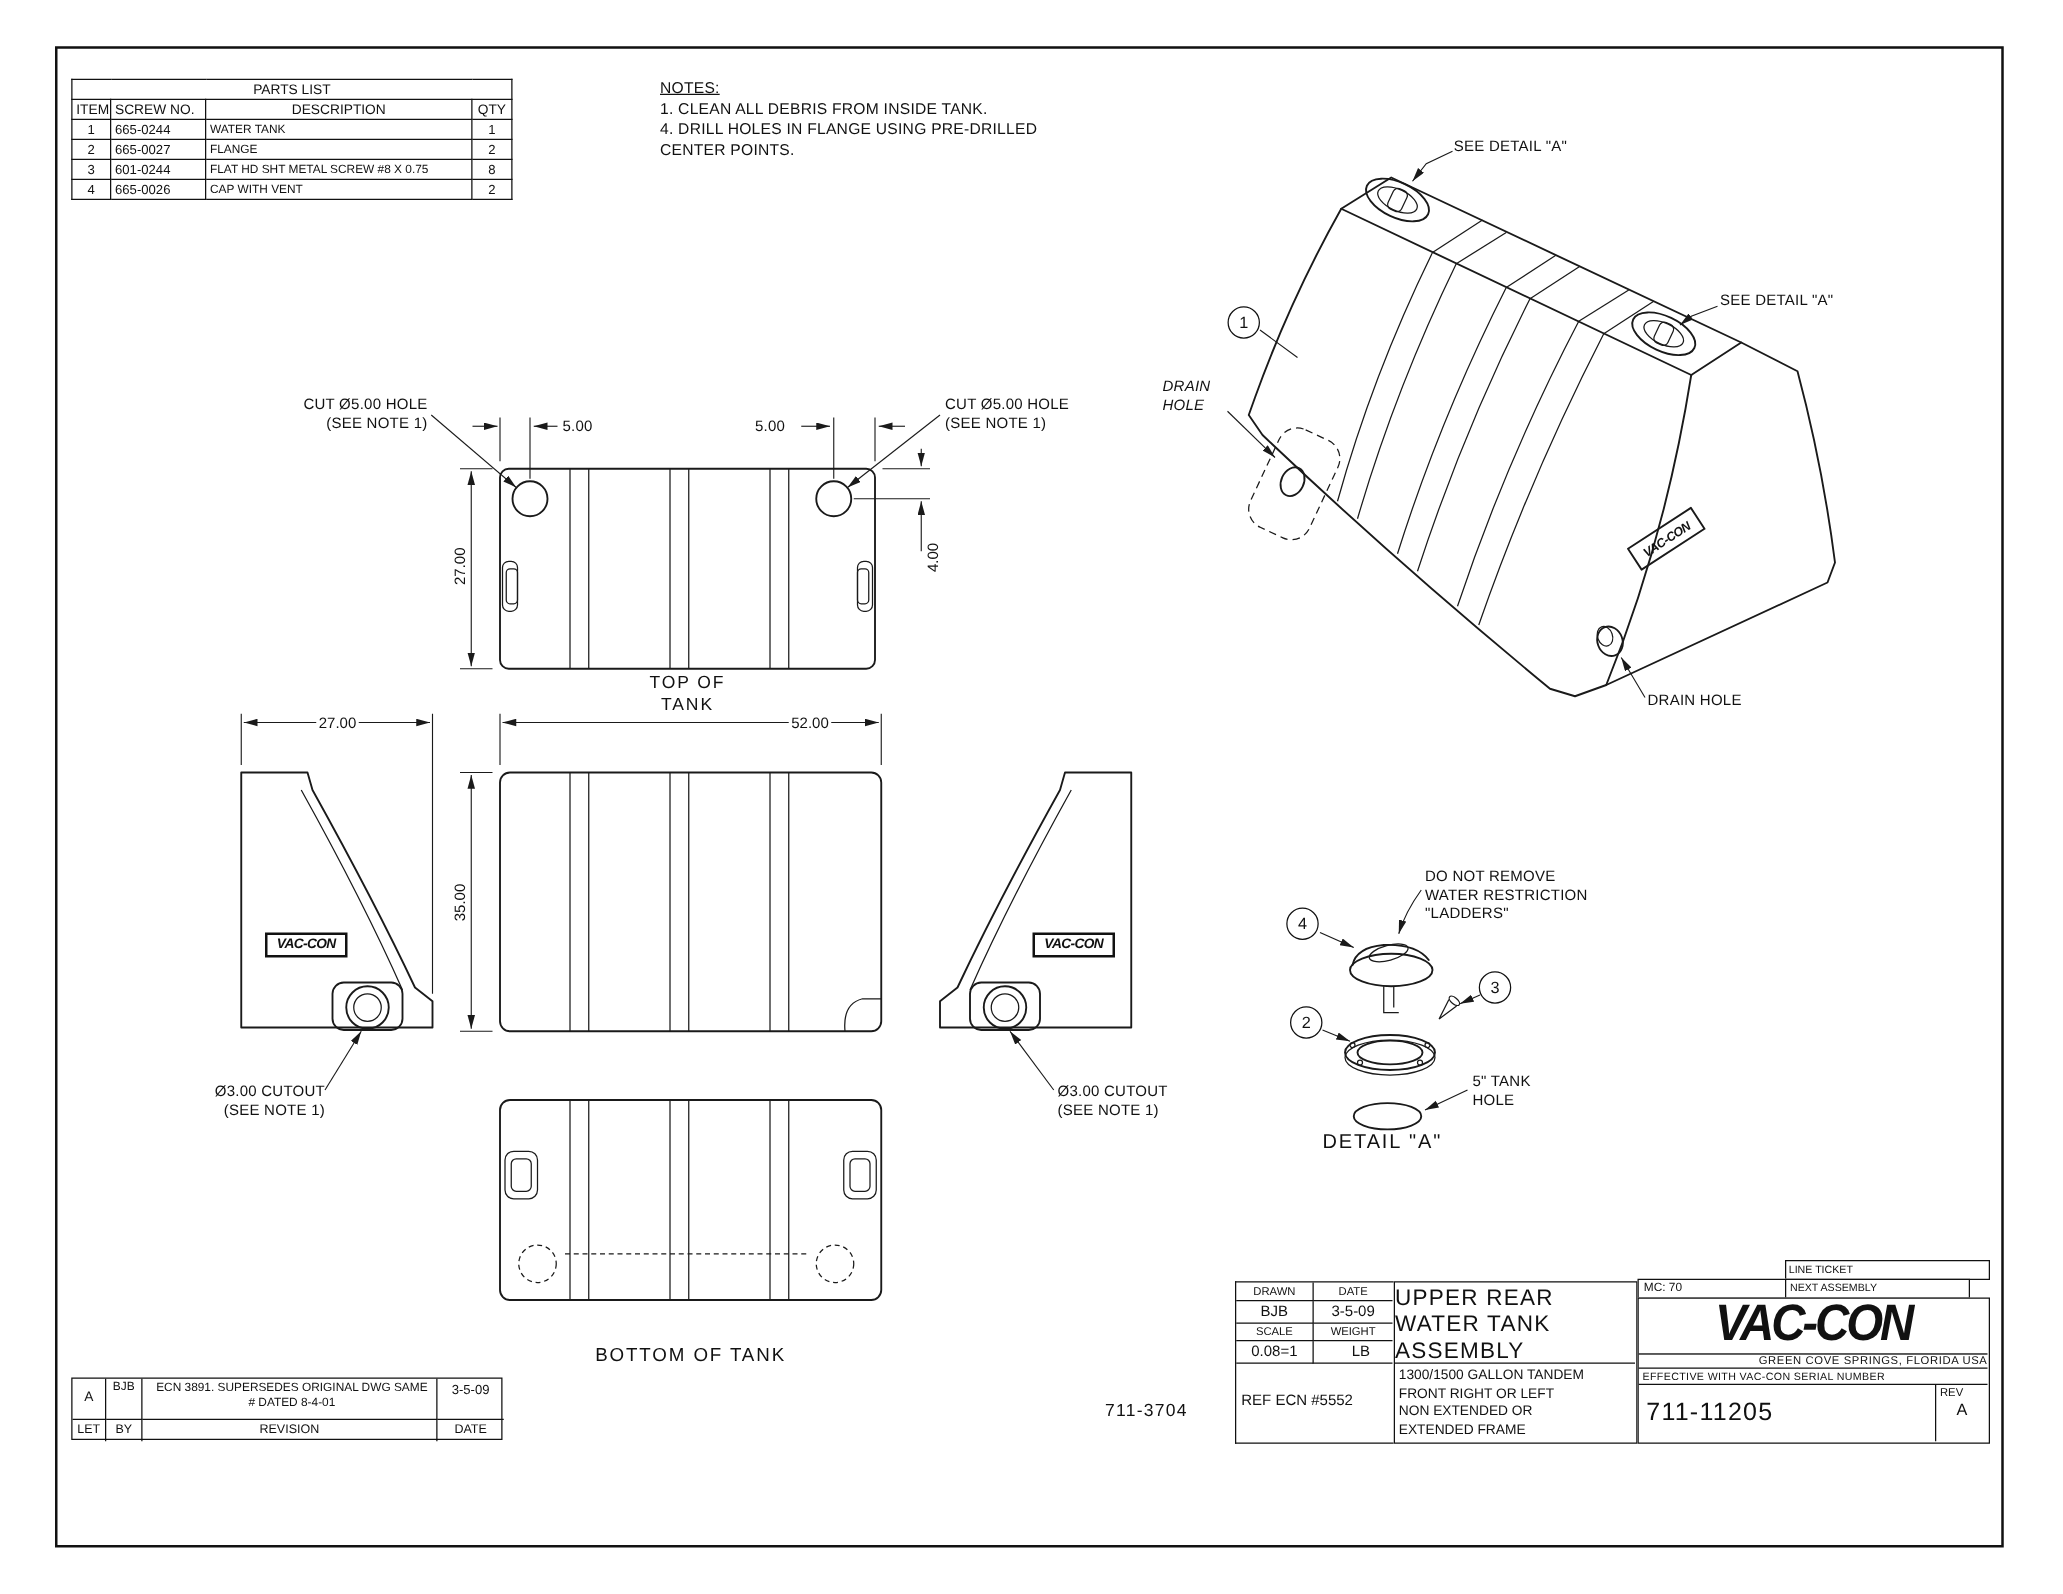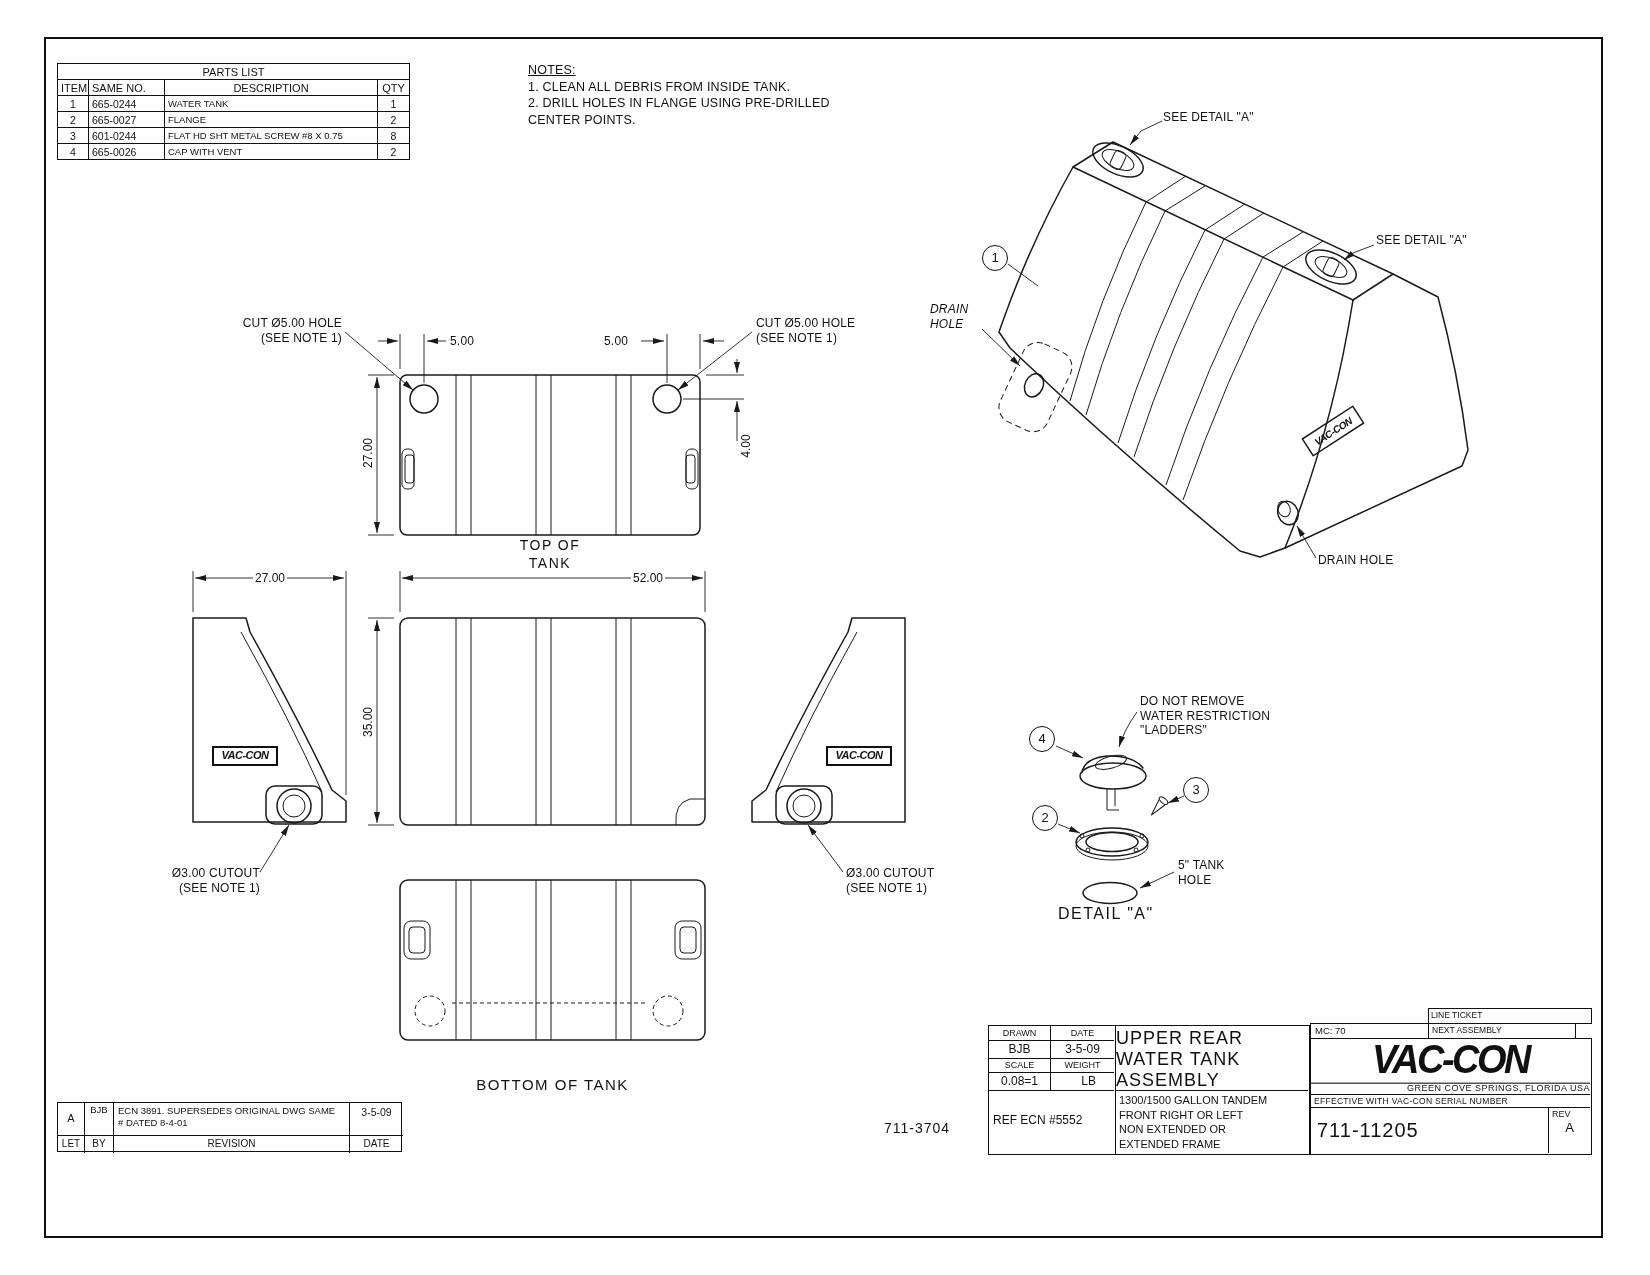--- a/index.html
+++ b/index.html
@@ -269,21 +269,21 @@
       <col style="width:76px">
       <col style="width:213px">
       <col style="width:32px">
     </colgroup>
   <tbody>
       <tr>
         <th colspan="4">PARTS LIST</th>
       </tr>
   <tr>
     <th>ITEM</th>
-    <th style="text-align:left">SAME NO.</th>
+    <th style="text-align:left">SCREW NO.</th>
     <th>DESCRIPTION</th>
     <th>QTY</th>
   </tr>
   <tr>
     <td class="ctr">1</td>
     <td>665-0244</td>
     <td class="desc">WATER TANK</td>
     <td class="ctr">1</td>
   </tr>
   <tr>
@@ -303,21 +303,21 @@
     <td>665-0026</td>
     <td class="desc">CAP WITH VENT</td>
     <td class="ctr">2</td>
   </tr>
 </tbody>
   </table>
 
 <div class="notes">
   <div class="nt">NOTES:</div>
   <div>1. CLEAN ALL DEBRIS FROM INSIDE TANK.</div>
-  <div>2. DRILL HOLES IN FLANGE USING PRE-DRILLED</div>
+  <div>4. DRILL HOLES IN FLANGE USING PRE-DRILLED</div>
   <div>CENTER POINTS.</div>
 </div>
 
 <div class="lbl" style="left:1163px;top:110px">SEE DETAIL "A"</div>
 <div class="lbl" style="left:1376px;top:233px">SEE DETAIL "A"</div>
 <div class="lbl c" style="left:930px;top:302px;width:56px">
   <div>DRAIN</div>
   <div>HOLE</div>
 </div>
 <div class="lbl" style="left:1318px;top:553px">DRAIN HOLE</div>
@@ -367,21 +367,21 @@
   <div>5" TANK</div>
   <div>HOLE</div>
 </div>
 <div class="cap" style="left:1058px;top:905px;font-size:16px">DETAIL "A"</div>
 
 <div class="lbl" style="left:884px;top:1120px;font-size:14px;letter-spacing:1px">711-3704</div>
 
 <div class="revblk">
   <div class="cell r1" style="left:0;width:27px;line-height:30px;font-size:11px">A</div>
   <div class="cell r1" style="left:27px;width:29px;line-height:14px;font-size:9.5px">BJB</div>
-  <div class="cell r1" style="left:56px;width:236px;text-align:left;font-size:9.5px;padding:2px 0 0 4px;line-height:12px">
+  <div class="cell r1" style="left:56px;width:236px;text-align:center;font-size:9.5px;padding:2px 0 0 4px;line-height:12px">
     <div>ECN 3891.  SUPERSEDES ORIGINAL DWG SAME</div>
     <div># DATED 8-4-01</div>
   </div>
   <div class="cell r1 nobr" style="left:292px;width:53px;line-height:18px;font-size:10.5px">3-5-09</div>
   <div class="cell r2" style="left:0;width:27px">LET</div>
   <div class="cell r2" style="left:27px;width:29px">BY</div>
   <div class="cell r2" style="left:56px;width:236px">REVISION</div>
   <div class="cell r2 nobr" style="left:292px;width:53px">DATE</div>
 </div>
 

